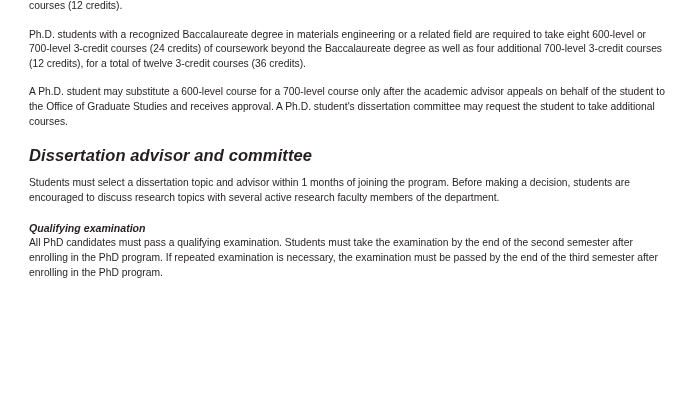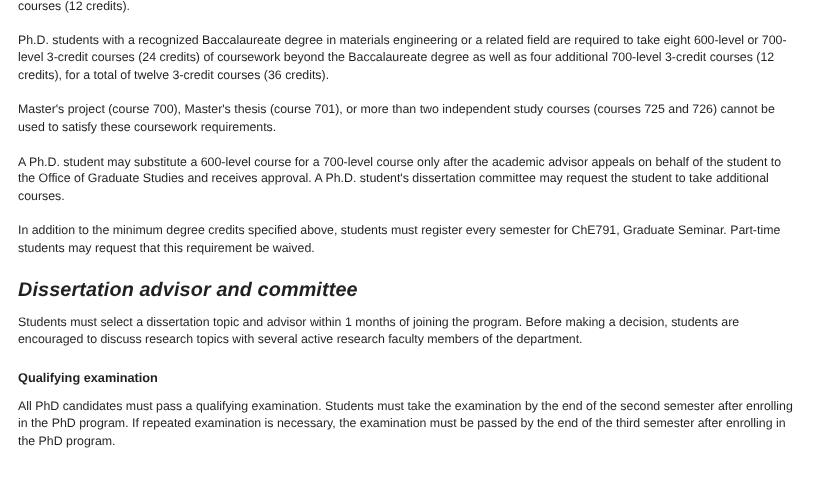--- a/index.html
+++ b/index.html
@@ -12,21 +12,21 @@
     background: #ffffff;
     font-family: "Liberation Sans", sans-serif;
     color: #231f20;
     overflow: hidden;
   }
   .page {
     position: relative;
     width: 700px;
     height: 400px;
     box-sizing: border-box;
-    padding: 0 33px 0 15px;
+    padding: 0 33px 0 29px;
   }
   p.body-text {
     font-size: 10.3px;
     line-height: 14.6px;
     margin: 0 0 14px 0;
     text-align: left;
     color: #231f20;
   }
   p.first-frag {
     margin-top: -1px;
@@ -34,39 +34,38 @@
   h2.section-heading {
     font-size: 16.5px;
     font-style: italic;
     font-weight: bold;
     margin: 17px 0 11px 0;
     letter-spacing: 0.1px;
     color: #231f20;
   }
   h3.sub-heading {
     font-size: 10.6px;
+    font-style: italic;
     font-weight: bold;
-    margin: 17px 0 12px 0;
+    margin: 17px 0 2px 0;
     color: #231f20;
   }
 </style>
 </head>
 <body>
 
 <div class="page">
 
   <p class="body-text first-frag">courses (12 credits).</p>
 
   <p class="body-text">Ph.D. students with a recognized Baccalaureate degree in materials engineering or a related field are required to take eight 600-level or 700-level 3-credit courses (24 credits) of coursework beyond the Baccalaureate degree as well as four additional 700-level 3-credit courses (12 credits), for a total of twelve 3-credit courses (36 credits).</p>
 
-  <p class="body-text">Master's project (course 700), Master's thesis (course 701), or more than two independent study courses (courses 725 and 726) cannot be used to satisfy these coursework requirements.</p>
 
   <p class="body-text">A Ph.D. student may substitute a 600-level course for a 700-level course only after the academic advisor appeals on behalf of the student to the Office of Graduate Studies and receives approval. A Ph.D. student's dissertation committee may request the student to take additional courses.</p>
 
-  <p class="body-text">In addition to the minimum degree credits specified above, students must register every semester for ChE791, Graduate Seminar.  Part-time students may request that this requirement be waived.</p>
 
   <h2 class="section-heading">Dissertation advisor and committee</h2>
 
   <p class="body-text">Students must select a dissertation topic and advisor within 1 months of joining the program.  Before making a decision, students are encouraged to discuss research topics with several active research faculty members of the department.</p>
 
 
   <h3 class="sub-heading">Qualifying examination</h3>
 
   <p class="body-text">All PhD candidates must pass a qualifying examination.  Students must take the examination by the end of the second semester after enrolling in the PhD program.  If repeated examination is necessary, the examination must be passed by the end of the third semester after enrolling in the PhD program.</p>
 

